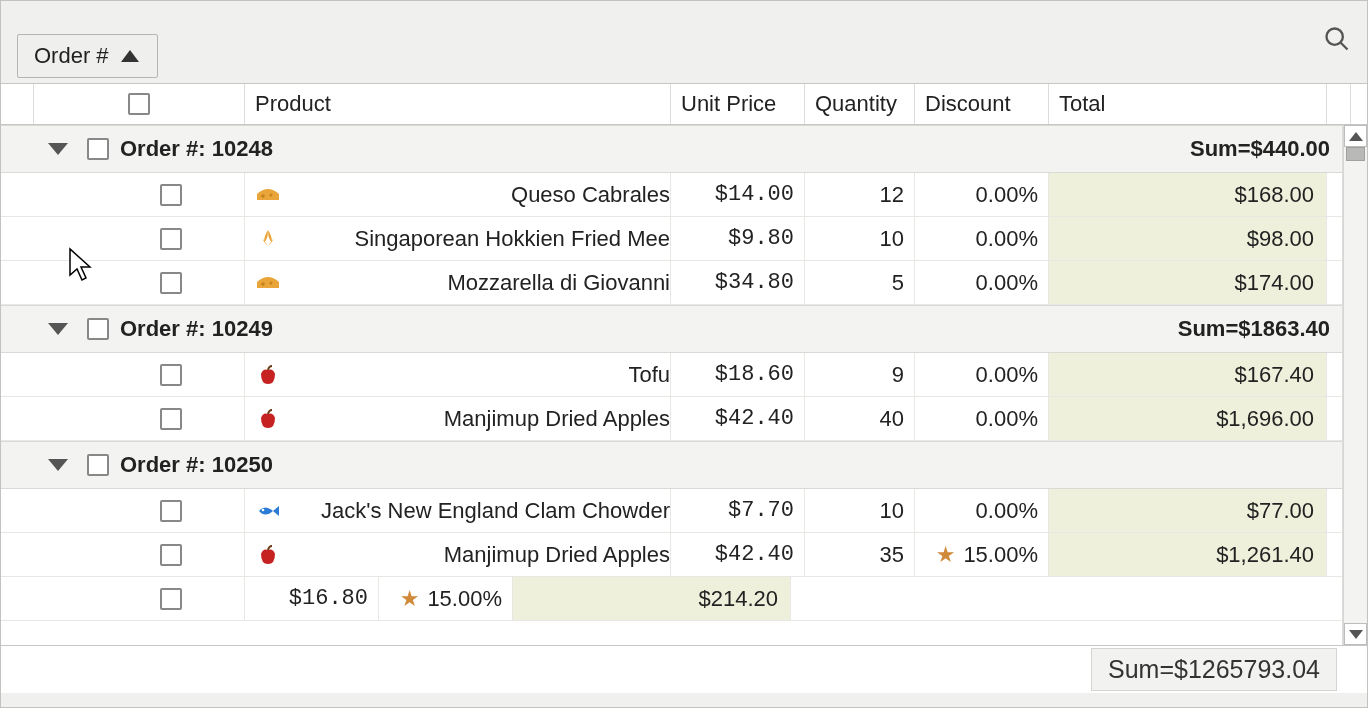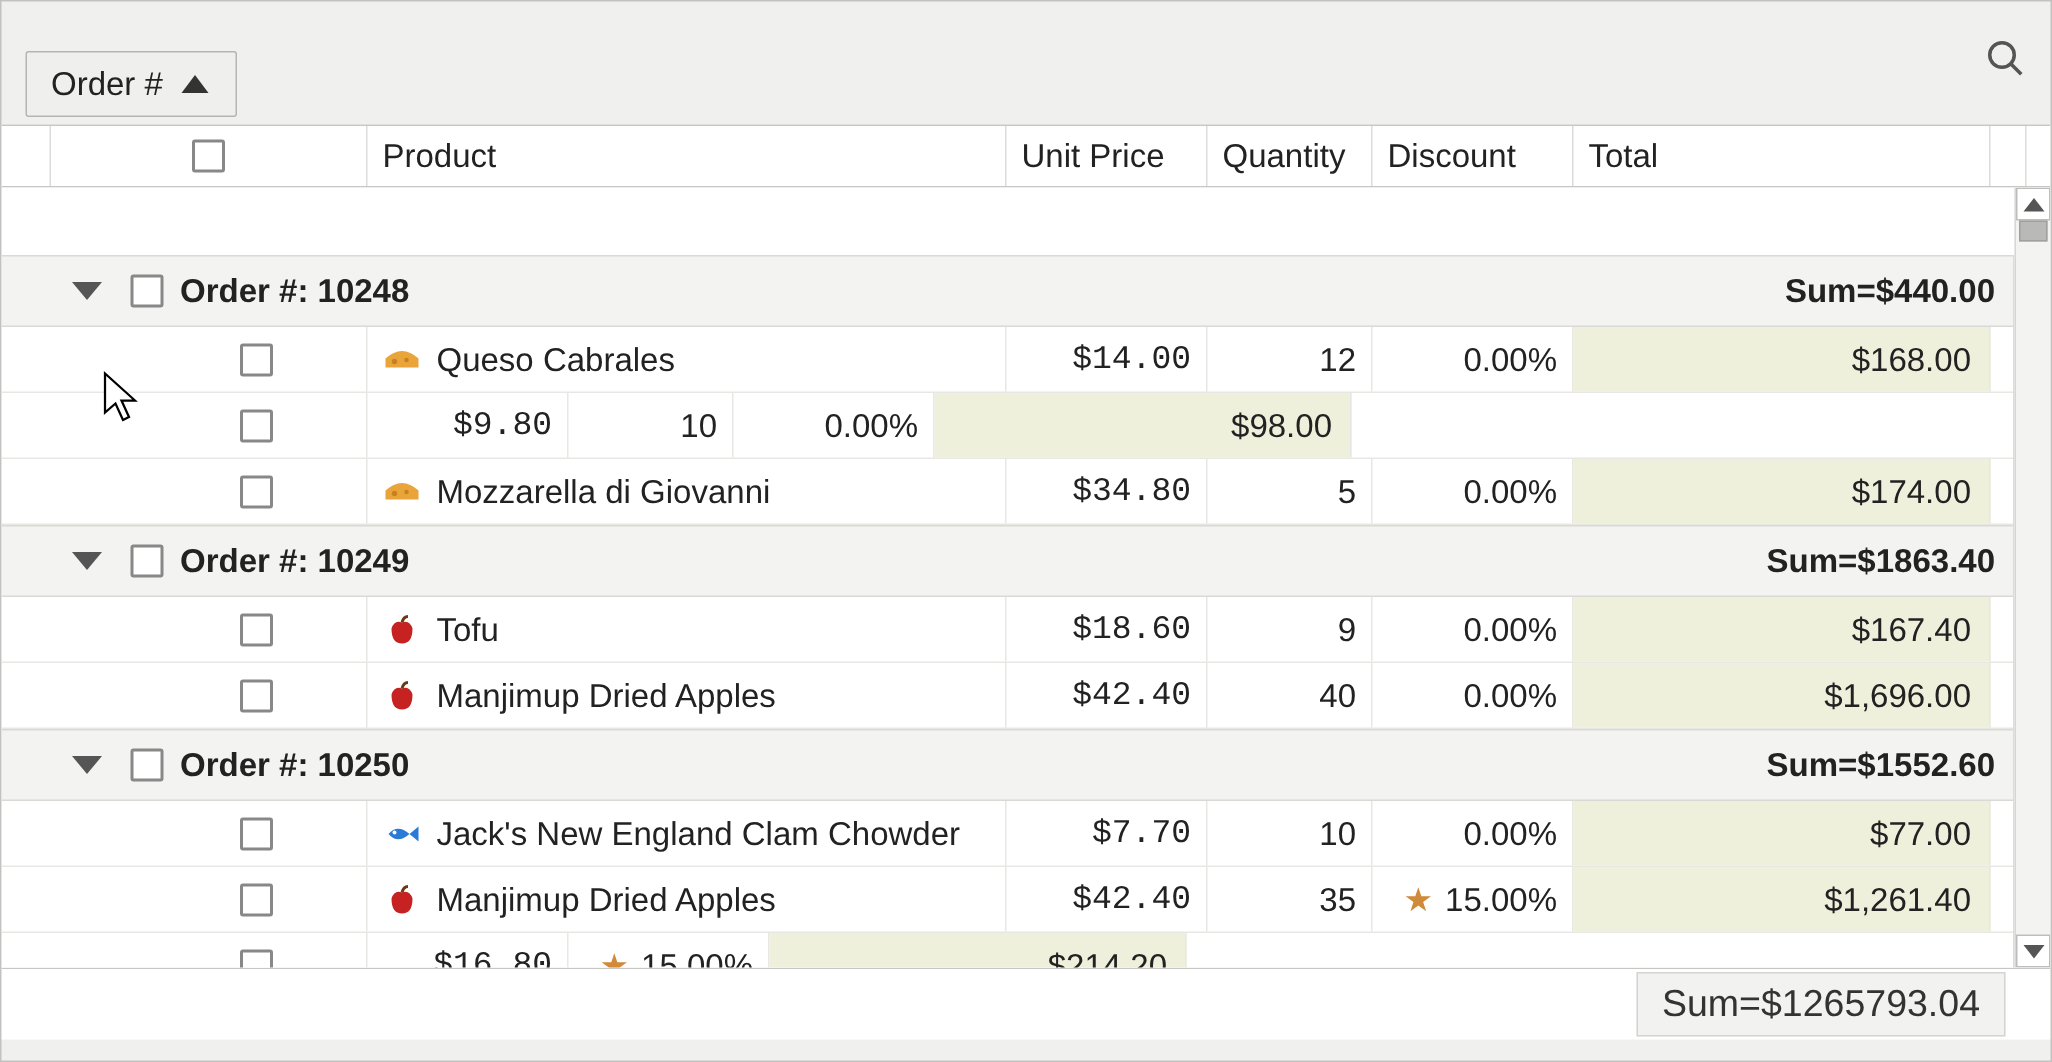--- a/index.html
+++ b/index.html
@@ -16,33 +16,33 @@
   .col-exp  {width:33px;}
   .col-chk  {width:211px;justify-content:center;}
   .col-prod {width:426px;}
   .col-price{width:134px;}
   .col-qty  {width:110px;}
   .col-disc {width:134px;}
   .col-total{width:278px;}
   .col-sb   {width:24px;justify-content:center;padding:0;}
   
   .body{position:relative;height:520px;overflow:hidden;background:#fff;}
-  .body-inner{position:absolute;left:0;top:0;right:24px;bottom:0;border-right:1px solid #dcdcda;margin-top:45px;}
+  .body-inner{position:absolute;left:0;top:0;right:24px;bottom:0;border-right:1px solid #dcdcda;}
   
   .grp{display:flex;height:48px;background:#f3f3f1;border-top:1px solid #d9d9d6;border-bottom:1px solid #d9d9d6;align-items:center;}
   .grp .spacer24{width:33px;}
   .grp .caret{width:48px;display:flex;align-items:center;justify-content:center;}
   .grp .caret div{width:0;height:0;border-left:10px solid transparent;border-right:10px solid transparent;border-top:12px solid #555;}
   .grp .gchk{width:32px;display:flex;align-items:center;justify-content:center;}
   .grp .gtitle{flex:0 0 auto;font-weight:700;padding-left:6px;}
   .grp .gfill{flex:1;}
   .grp .gsum{width:278px;text-align:right;font-weight:700;padding-right:12px;}
   
   .row{display:flex;height:44px;align-items:center;border-bottom:1px solid #e7e7e4;background:#fff;}
-  .row .c{display:flex;align-items:center;border-right:1px solid #e7e7e4;height:100%;}
+  .row .c{display:flex;align-items:center;border-right:1px solid #e7e7e4;height:100%;justify-content:space-between;}
   .row .pad24{width:33px;background:#f3f3f1;border-right:1px solid #e7e7e4;}
   .row .pad-indent{width:63px;border-right:1px solid #e7e7e4;}
   .row .rchk{width:148px;justify-content:center;}
   .row .rprod{width:426px;padding-left:10px;gap:10px;}
   .row .rprice{width:134px;justify-content:flex-end;padding-right:10px;font-family:Liberation Mono, monospace;}
   .row .rqty{width:110px;justify-content:flex-end;padding-right:10px;}
   .row .rdisc{width:134px;justify-content:flex-end;padding-right:10px;gap:8px;}
   .row .rtotal{width:278px;justify-content:flex-end;padding-right:12px;background:#eef0db;}
   .chk{width:22px;height:22px;border:2px solid #888;border-radius:2px;background:#fff;}
   
@@ -140,20 +140,31 @@
             <span>0.00%</span>
           </div>
           <div class="c rtotal">$168.00</div>
         </div>
         <div class="row">
           <div class="pad24"></div>
           <div class="pad-indent"></div>
           <div class="c rchk">
             <span class="chk"></span>
           </div>
+          <div class="c rprod">
+            <span class="pi">
+              <svg viewBox="0 0 26 22">
+                <path d="M13 2 Q9 8 9 14 Q13 12 13 2 Z" fill="#e9a43a"></path>
+                <path d="M13 2 Q17 8 17 14 Q13 12 13 2 Z" fill="#e9a43a"></path>
+                <path d="M7 10 Q10 16 13 18 Q10 14 7 10 Z" fill="#e9a43a"></path>
+                <path d="M19 10 Q16 16 13 18 Q16 14 19 10 Z" fill="#e9a43a"></path>
+              </svg>
+            </span>
+            <span>Singaporean Hokkien Fried Mee</span>
+          </div>
           <div class="c rprice">$9.80</div>
           <div class="c rqty">10</div>
           <div class="c rdisc">
             <span>0.00%</span>
           </div>
           <div class="c rtotal">$98.00</div>
         </div>
         <div class="row">
           <div class="pad24"></div>
           <div class="pad-indent"></div>
@@ -236,21 +247,20 @@
         <div class="grp">
           <div class="spacer24"></div>
           <div class="caret">
             <div></div>
           </div>
           <div class="gchk">
             <span class="chk"></span>
           </div>
           <div class="gtitle">Order #: 10250</div>
           <div class="gfill"></div>
-          <div class="gsum">Sum=$1552.60</div>
         </div>
         <div class="row">
           <div class="pad24"></div>
           <div class="pad-indent"></div>
           <div class="c rchk">
             <span class="chk"></span>
           </div>
           <div class="c rprod">
             <span class="pi">
               <svg viewBox="0 0 26 22">

